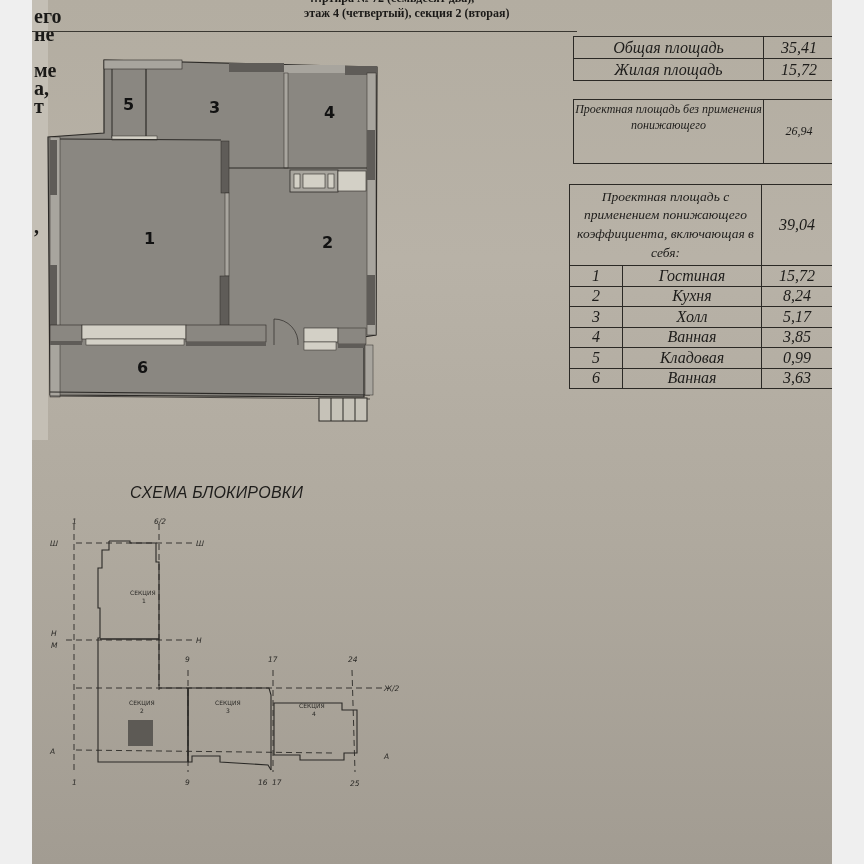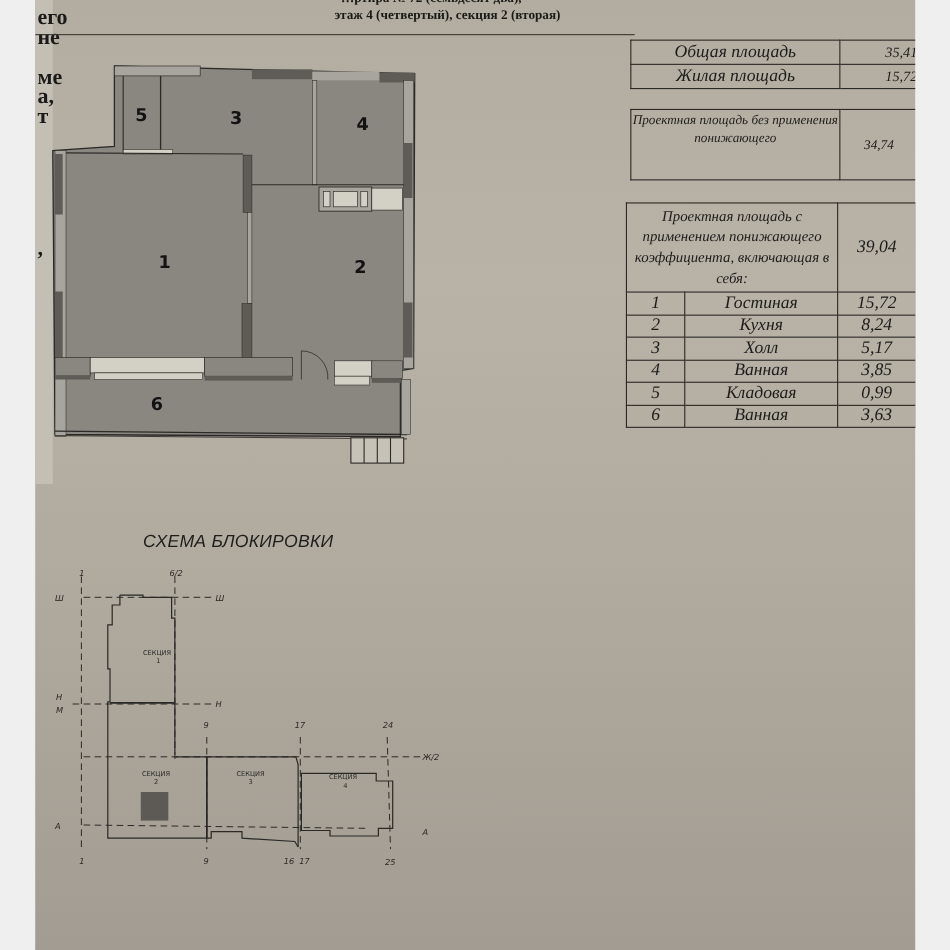--- a/index.html
+++ b/index.html
@@ -26,21 +26,21 @@
     white-space: nowrap;
   }
   .title-line.l1 { left: 278px; top: -9px; }
   .title-line.l2 { left: 272px; top: 6px; }
   .title-rule { position: absolute; left: 0; top: 31px; width: 545px; height: 1px; background: #3a3832; }
 
   table.t { position: absolute; border-collapse: collapse; font-style: italic; color: #1d1c1a; }
   table.t td { border: 1.5px solid #2b2925; padding: 0; text-align: center; vertical-align: middle; }
   .t1 { left: 541px; top: 36px; width: 262px; }
   .t1 td { height: 21px; font-size: 16px; }
-  .t1 td.v { width: 70px; font-size: 13px; text-align: right; }
+  .t1 td.v { width: 70px; font-size: 16px; }
   .t2 { left: 541px; top: 99px; width: 262px; }
   .t2 td { height: 62px; font-size: 12px; line-height: 1.35; }
   .t2 .lbl { overflow: hidden; height: 62px; }
   .t2 .lbl div { height: 62px; overflow: hidden; }
   .t2 td.v { width: 70px; }
   .t3 { left: 537px; top: 184px; width: 264px; }
   .t3 .hdr { font-size: 13.5px; line-height: 1.38; padding: 2px 4px; height: 76px; margin-left: 20px; }
   .t3 td.v { width: 70px; font-size: 16px; }
   .t3 .row td { height: 19.5px; font-size: 16px; }
   .t3 .row td.n { width: 52px; }
@@ -84,21 +84,21 @@
     </tr>
   </tbody>
     </table>
 
   <table class="t t2">
     <tbody>
         <tr>
       <td class="lbl">
             <div style="padding-top:1px">Проектная площадь без применения понижающего</div>
           </td>
-      <td class="v">34,74</td>
+      <td class="v">26,94</td>
     </tr>
   </tbody>
     </table>
 
   <table class="t t3">
     <tbody>
         <tr>
       <td colspan="2" class="hdr">Проектная площадь с применением понижающего коэффициента, включающая в себя:</td>
       <td class="v">39,04</td>
     </tr>

